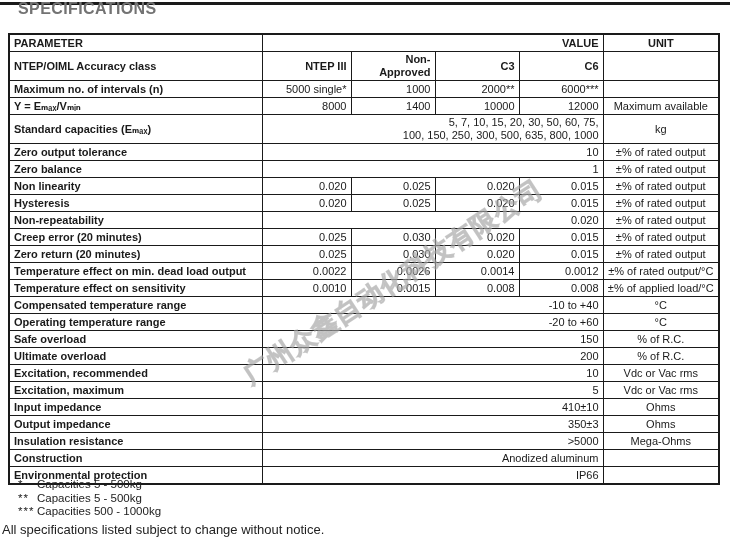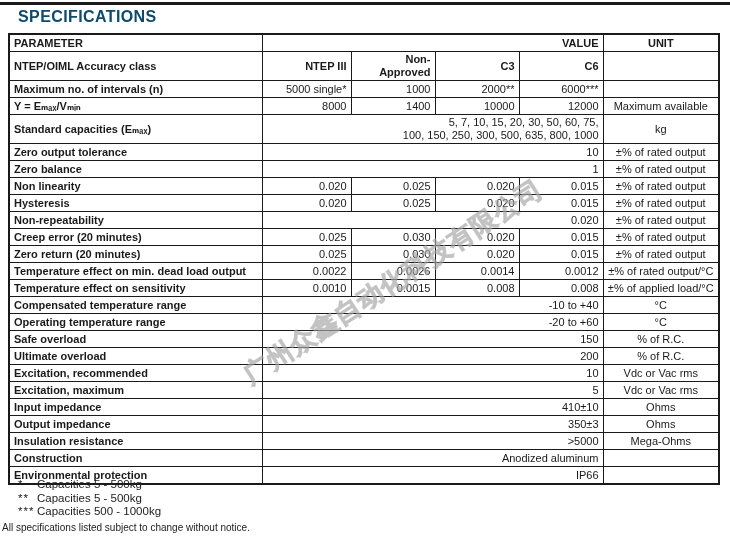--- a/index.html
+++ b/index.html
@@ -9,23 +9,23 @@
     font-family:"Liberation Sans","DejaVu Sans",sans-serif;
     color:#1a1a1a;
     overflow:hidden;
   }
   .page{position:relative;width:730px;height:560px;}
   .top-rule{
     position:absolute;left:0;top:2px;width:730px;height:3px;
     background:#1a1a1a;
   }
   .title{
-    position:absolute;left:18px;top:8px;margin:0;
+    position:absolute;left:18px;top:0;margin:0;
     font-size:16px;font-weight:bold;letter-spacing:0.4px;
-    color:#0c4a6e;
+    color:#737373;
   }
   table.spec-table{
     position:absolute;left:8px;top:33px;width:600px;
     border-collapse:collapse;table-layout:fixed;
     font-size:11px;
   }
   table.spec-table th, table.spec-table td{
     border:1px solid #1a1a1a;
     padding:1px 4px;
     height:14px;
@@ -45,21 +45,21 @@
   td.val.span{white-space:pre-line;margin-top:19px;}
   .footnotes{
     position:absolute;left:0;top:478px;width:730px;
     font-size:11.5px;line-height:13.5px;color:#222;
   }
   .fn{display:flex;padding-left:18px;}
   .fn-marker{width:19px;flex:0 0 19px;letter-spacing:1px;}
   .fn-text{flex:1;}
   .disclaimer{
     position:absolute;left:2px;top:522px;margin:0;
-    font-size:10px;color:#222;
+    font-size:13px;color:#222;
   }
   .watermark{
     position:absolute;left:246px;top:360px;
     transform:rotate(-33deg);transform-origin:0 50%;
     font-size:26px;letter-spacing:1px;font-weight:bold;
     color:rgba(190,190,190,0.30);
     -webkit-text-stroke:1px rgba(160,160,160,0.55);
     pointer-events:none;z-index:5;white-space:nowrap;
   }
 </style>

